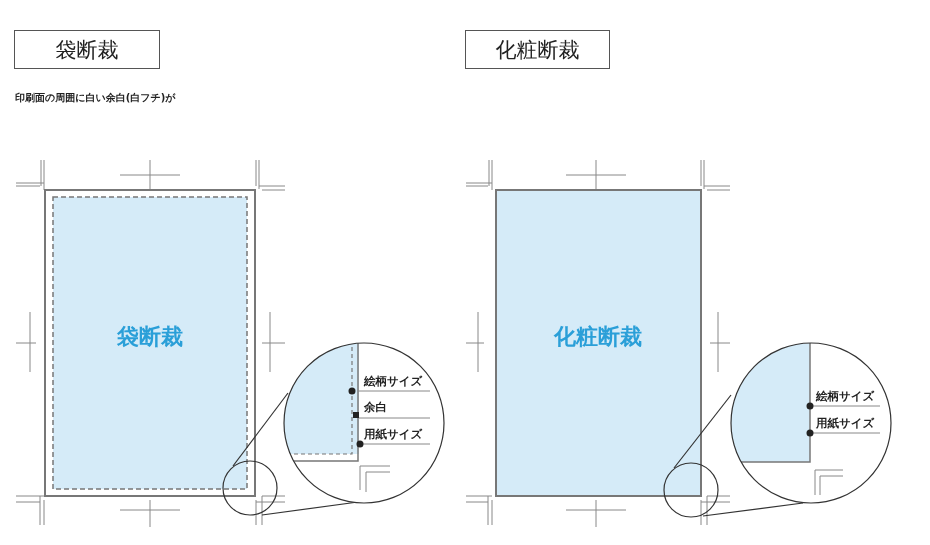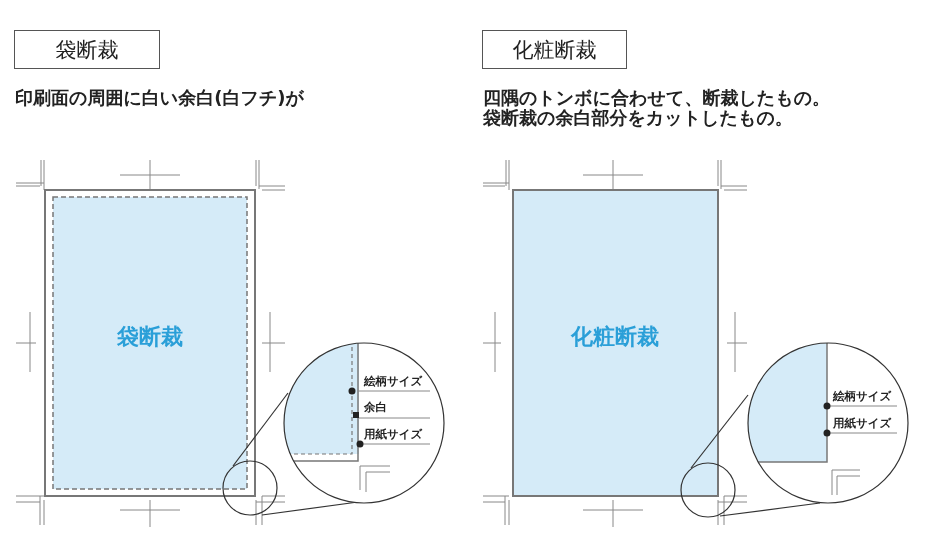--- a/index.html
+++ b/index.html
@@ -1,21 +1,21 @@
 <!DOCTYPE html>
 <html><head>
 <meta charset="utf-8">
 <style>
   html,body{margin:0;padding:0;background:#ffffff;}
   body{width:930px;height:545px;position:relative;overflow:hidden;font-family:"DejaVu Sans","Liberation Sans",sans-serif;color:#222;}
   .panel{position:absolute;top:0;width:465px;height:545px;}
   .panel.left{left:0;}
-  .panel.right{left:465px;}
+  .panel.right{left:448px;}
   .title-box{position:absolute;top:30px;height:39px;border:1.5px solid #555;background:#fff;display:flex;align-items:center;justify-content:center;font-size:21px;color:#222;box-sizing:border-box;}
-  .desc{position:absolute;top:88px;font-size:18px;line-height:20px;color:#222;font-weight:bold;white-space:nowrap;}
+  .desc{position:absolute;top:88px;font-size:10px;line-height:20px;color:#222;font-weight:bold;white-space:nowrap;}
   svg.diagram{position:absolute;left:0;top:0;width:465px;height:545px;}
   .center-label{font-size:22px;font-weight:bold;fill:#2a9fd8;}
   .zoom-label{font-size:11.5px;fill:#222;font-weight:bold;}
 </style>
 </head>
 <body>
 
 <div class="panel left">
   <div class="title-box" style="left:14px;width:146px;">
     <span>袋断裁</span>
@@ -80,24 +80,20 @@
     <text x="364" y="385" class="zoom-label">絵柄サイズ</text>
     <text x="364" y="411" class="zoom-label">余白</text>
     <text x="364" y="438" class="zoom-label">用紙サイズ</text>
   </svg>
 </div>
 
 <div class="panel right">
   <div class="title-box" style="left:17px;width:145px;">
     <span>化粧断裁</span>
   </div>
-  <div class="desc" style="left:18px;">
-    <div>四隅のトンボに合わせて、断裁したもの。</div>
-    <div>袋断裁の余白部分をカットしたもの。</div>
-  </div>
 
   <svg class="diagram" viewBox="0 0 465 545">
     <g stroke="#888" stroke-width="1" fill="none">
       <path d="M18 183 H44 M18 186 H40 M41 160 V186 M44 160 V190"></path>
       <path d="M118 175 H178 M148 160 V192"></path>
       <path d="M253 160 V186 M256 160 V189 M256 186 H282 M259 190 H282"></path>
       <path d="M18 343 H36 M30 312 V372"></path>
       <path d="M262 343 H282 M270 312 V372"></path>
       <path d="M18 496 H44 M18 502 H40 M40 496 V525 M44 500 V525"></path>
       <path d="M118 510 H178 M148 500 V527"></path>

